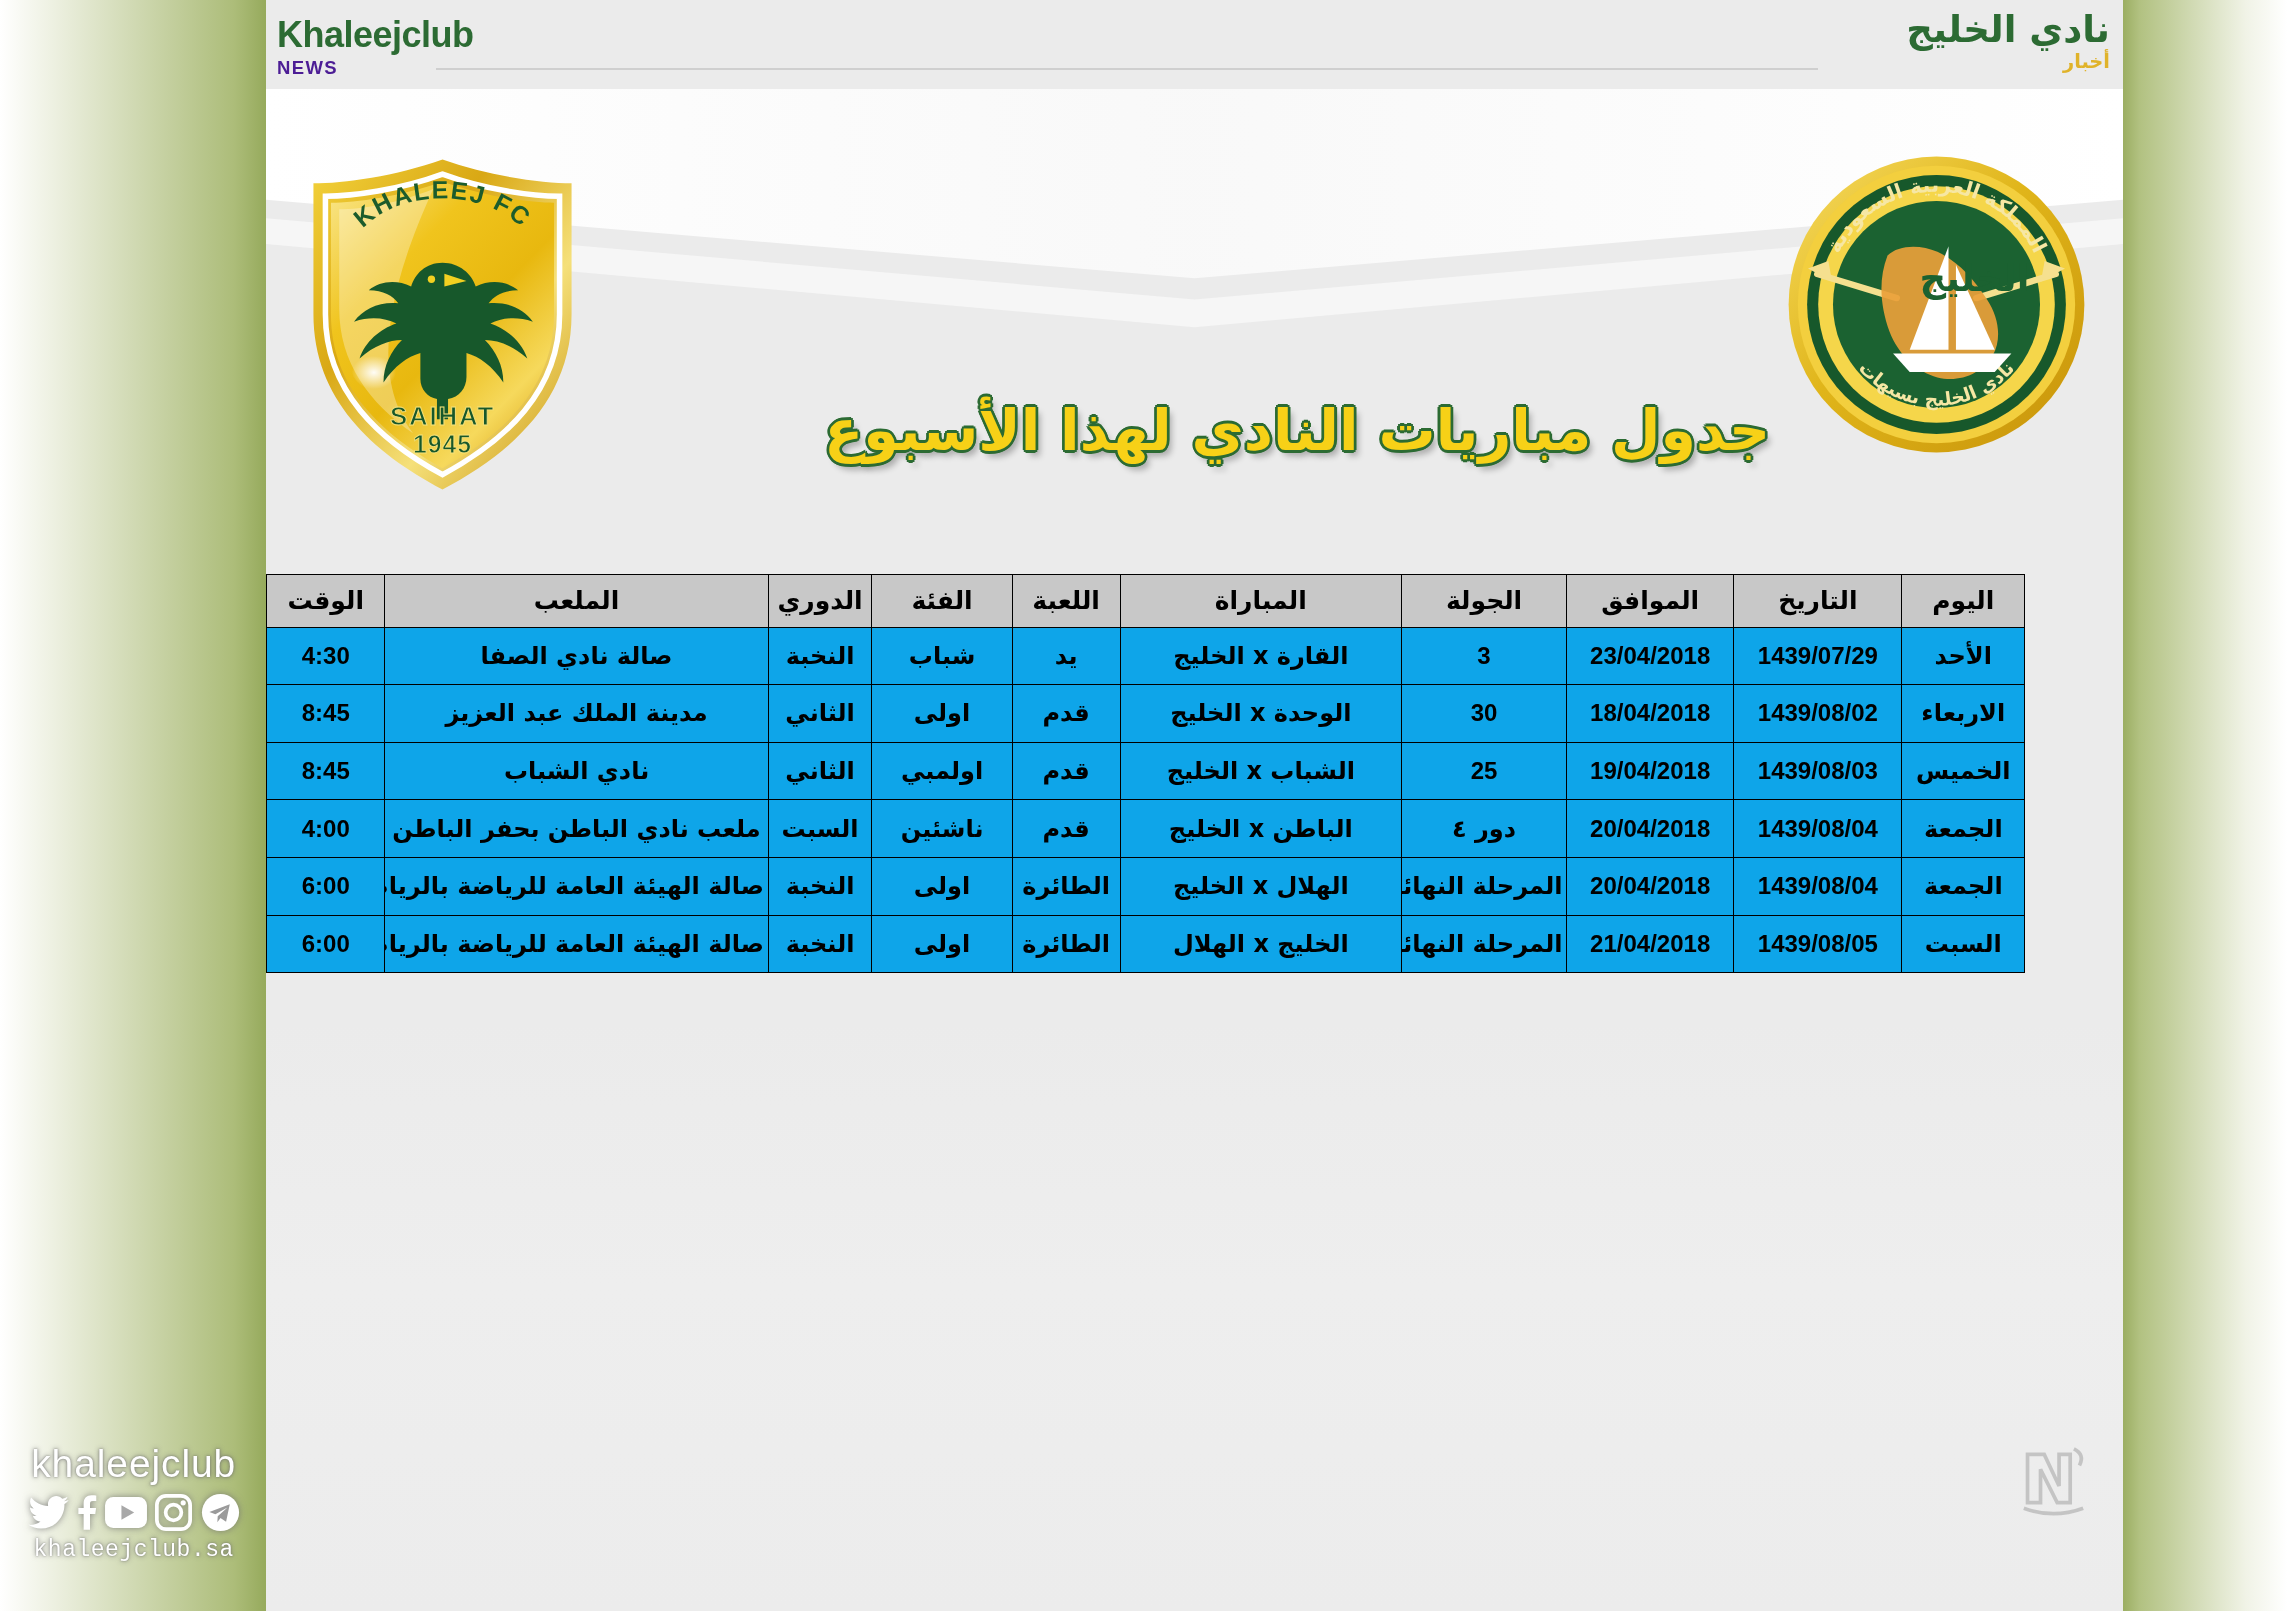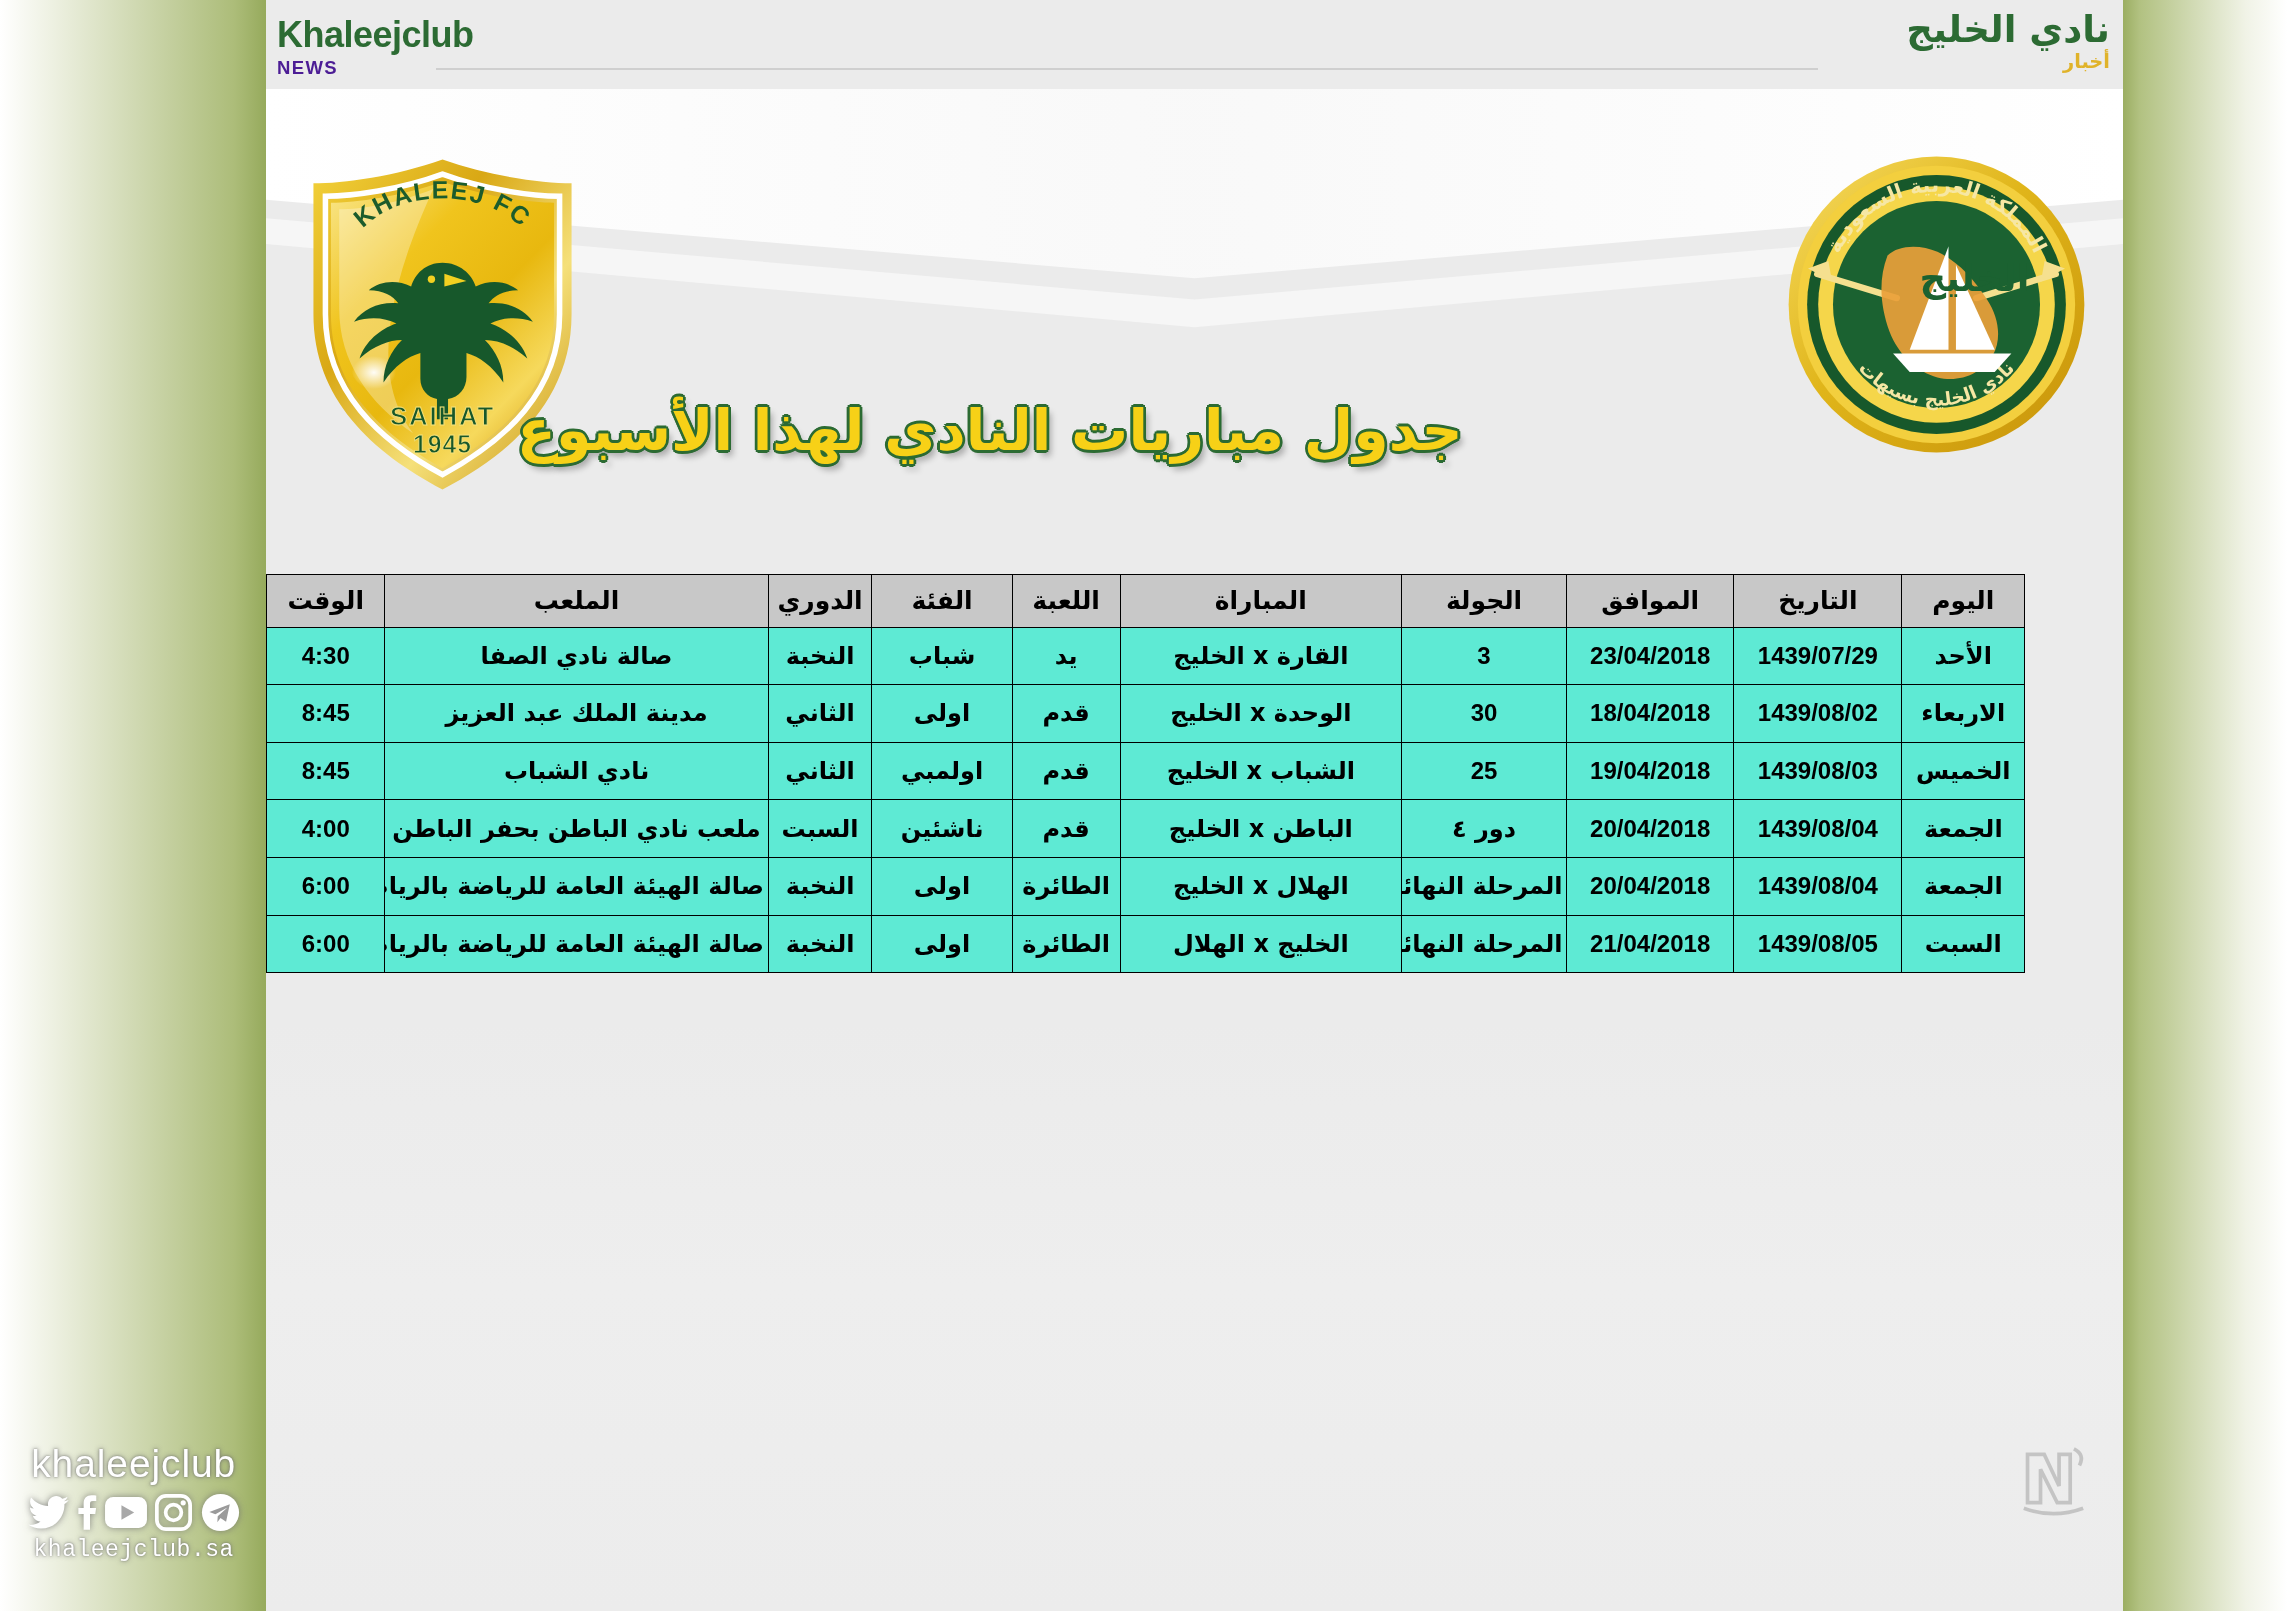--- a/index.html
+++ b/index.html
@@ -153,21 +153,21 @@
     width: 305px;
     height: 305px;
   }
 
   
   .page-title {
     position: absolute;
     left: 517px;
     right: 517px;
     top: 397px;
-    text-align: left;
+    text-align: right;
     font-family: "DejaVu Sans", sans-serif;
     font-weight: bold;
     font-size: 57px;
     color: #f7d117;
     letter-spacing: 0px;
     text-shadow:
       -1.8px -1.8px 0 #2c6b33,
        1.8px -1.8px 0 #2c6b33,
       -1.8px  1.8px 0 #2c6b33,
        1.8px  1.8px 0 #2c6b33,
@@ -204,21 +204,21 @@
     overflow: hidden;
     white-space: nowrap;
   }
   table.schedule thead th {
     background: #c8c8c8;
     height: 48px;
     font-size: 25px;
     margin-top: 36px;
   }
   table.schedule tbody td {
-    background: #5eead4;
+    background: #0ea5e9;
     height: 53px;
     font-size: 24px;
   }
   td.latin, th.latin {
     direction: ltr;
     font-family: "Liberation Sans", sans-serif;
     font-size: 25px;
   }
   td.small {
     font-size: 19.4px;

